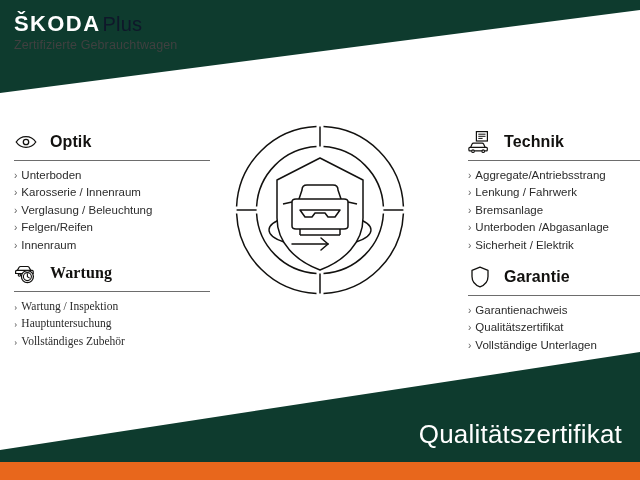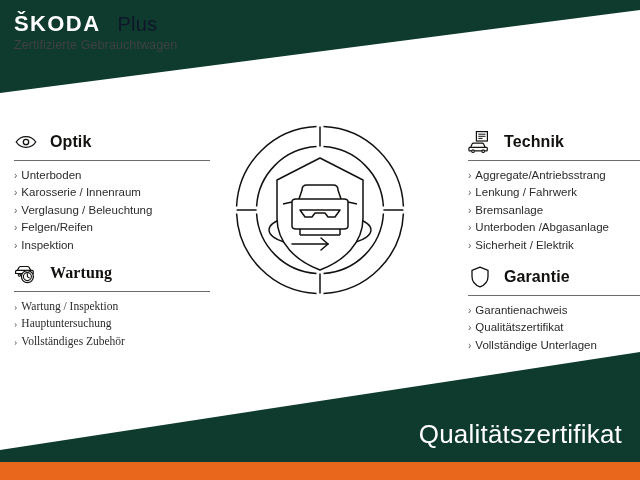--- a/index.html
+++ b/index.html
@@ -10,21 +10,21 @@
     overflow:hidden;
     position:relative;
   }
   .stage{position:absolute;inset:0;width:640px;height:480px;overflow:hidden;background:#fff;}
 
   
   .wedge{position:absolute;left:0;top:0;width:640px;height:480px;pointer-events:none;}
 
   
   .brand{position:absolute;left:14px;top:13px;z-index:5;}
-  .brand-top{display:flex;align-items:baseline;gap:17px;}
+  .brand-top{display:flex;align-items:baseline;gap:2px;}
   .brand-word{
     font-size:22px;letter-spacing:1.4px;color:#ffffff;font-weight:700;
     line-height:1;
   }
   .brand-plus{
     font-size:20px;color:#0f172a;font-weight:400;line-height:1;letter-spacing:.2px;
   }
   .brand-sub{
     margin-top:4px;font-size:12.5px;color:#404040;font-weight:400;letter-spacing:.1px;
     line-height:1.1;
@@ -105,21 +105,21 @@
       <li>
           <span class="chev">›</span>
           <span>Verglasung / Beleuchtung</span>
         </li>
       <li>
           <span class="chev">›</span>
           <span>Felgen/Reifen</span>
         </li>
       <li>
           <span class="chev">›</span>
-          <span>Inspektion</span>
+          <span>Innenraum</span>
         </li>
     </ul>
   </div>
 
   <div class="col col-left sect-wartung">
     <div class="sect-head">
       <svg class="sect-icon" viewBox="0 0 24 24">
         <path d="M3.4 9.4l1.7-3.1c.3-.5.8-.8 1.4-.8h7.1c.6 0 1.1.3 1.4.8l1.7 3.1" fill="none" stroke="#12110f" stroke-width="1.2" stroke-linecap="round"></path>
         <path d="M2.6 9.4h15.6c.6 0 1 .5 1 1v2.1h-17.6v-2.1c0-.5.4-1 1-1z" fill="none" stroke="#12110f" stroke-width="1.2"></path>
         <circle cx="5.4" cy="14.1" r="1.2" fill="none" stroke="#12110f" stroke-width="1.1"></circle>

